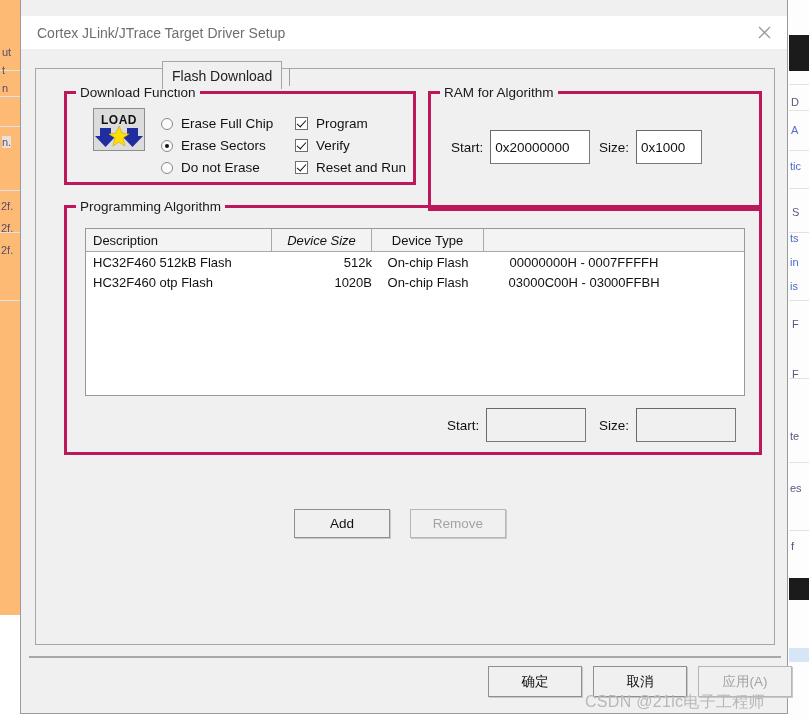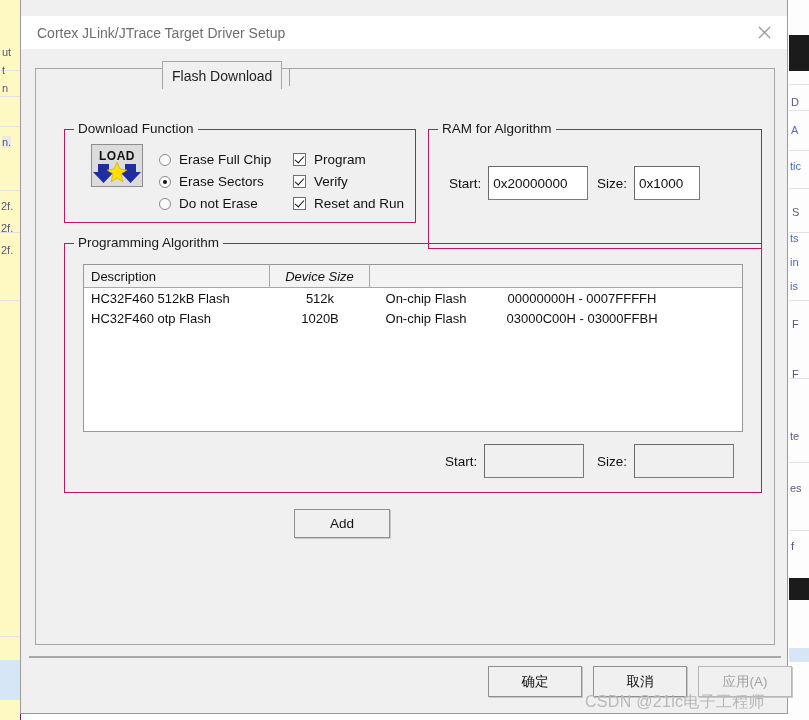--- a/index.html
+++ b/index.html
@@ -20,22 +20,22 @@
 
   
   #backdrop {
     position: absolute;
     inset: 0;
     background: #ffffff;
   }
   .bg-col-left {
     position: absolute;
     left: 0; top: 0;
-    width: 20px; height: 720px;
-    background: #fef9c3;
+    width: 20px; height: 615px;
+    background: #fdba74;
     border-right: 1px solid #701a75;
     overflow: hidden;
   }
   .bg-col-right {
     position: absolute;
     left: 789px; top: 0;
     width: 20px; height: 720px;
     background: #fdfdfd;
     overflow: hidden;
   }
@@ -149,23 +149,22 @@
     left: 14px; top: 68px;
     width: 740px; height: 577px;
     background: #f0f0f0;
     border: 1px solid #a6a6a6;
     box-sizing: border-box;
   }
 
   
   .group {
     position: absolute;
-    border: 1px solid #be185d;
-    box-sizing: border-box;
-    margin-top: 38px;
+    border: 3px solid #be185d;
+    box-sizing: border-box;
   }
   .group > .legend {
     position: absolute;
     top: -9px;
     left: 9px;
     background: #f0f0f0;
     padding: 0 4px;
     font-size: 13.5px;
     color: #1a1a1a;
     white-space: nowrap;
@@ -302,21 +301,21 @@
   #algo-body { background: #ffffff; }
   .tr { display: flex; height: 20px; align-items: center; }
   .tr .td {
     box-sizing: border-box;
     font-size: 13px;
     color: #111;
     white-space: nowrap;
     overflow: hidden;
   }
   .tr .td.c0 { width: 186px; padding-left: 7px; }
-  .tr .td.c1 { width: 100px; text-align: center; }
+  .tr .td.c1 { width: 100px; text-align: right; }
   .tr .td.c2 { width: 112px; text-align: center; }
   .tr .td.c3 { width: 200px; text-align: center; }
 
   
   .btn {
     position: absolute;
     box-sizing: border-box;
     background: #f0f0f0;
     border: 1px solid #8f8f8f;
     box-shadow: 1px 1px 0 0 #c9c9c9;
@@ -485,20 +484,21 @@
       </div>
     </div>
 
     <div class="group" id="grp-prog">
       <div class="legend">Programming Algorithm</div>
 
       <div id="algo-table">
         <div id="algo-head">
           <div class="th c0">Description</div>
           <div class="th c1">Device Size</div>
+          <div class="th c2">Device Type</div>
           <div class="th c4"></div>
         </div>
         <div id="algo-body">
           <div class="tr">
             <div class="td c0">HC32F460 512kB Flash</div>
             <div class="td c1">512k</div>
             <div class="td c2">On-chip Flash</div>
             <div class="td c3">00000000H - 0007FFFFH</div>
           </div>
           <div class="tr">
@@ -516,20 +516,23 @@
       </div>
       <div class="fieldrow" style="left:532px; top:200px">
         <span class="flabel">Size:</span>
         <input class="finput disabled" style="width: 100px;" type="text" value="">
       </div>
     </div>
 
     <div class="btn" id="btn-add">
       <span>Add</span>
     </div>
+    <div class="btn disabled" id="btn-remove">
+      <span>Remove</span>
+    </div>
 
   </div>
 
   <div id="footer-sep"></div>
   <div class="btn" id="btn-ok">
     <span>确定</span>
   </div>
   <div class="btn" id="btn-cancel">
     <span>取消</span>
   </div>

